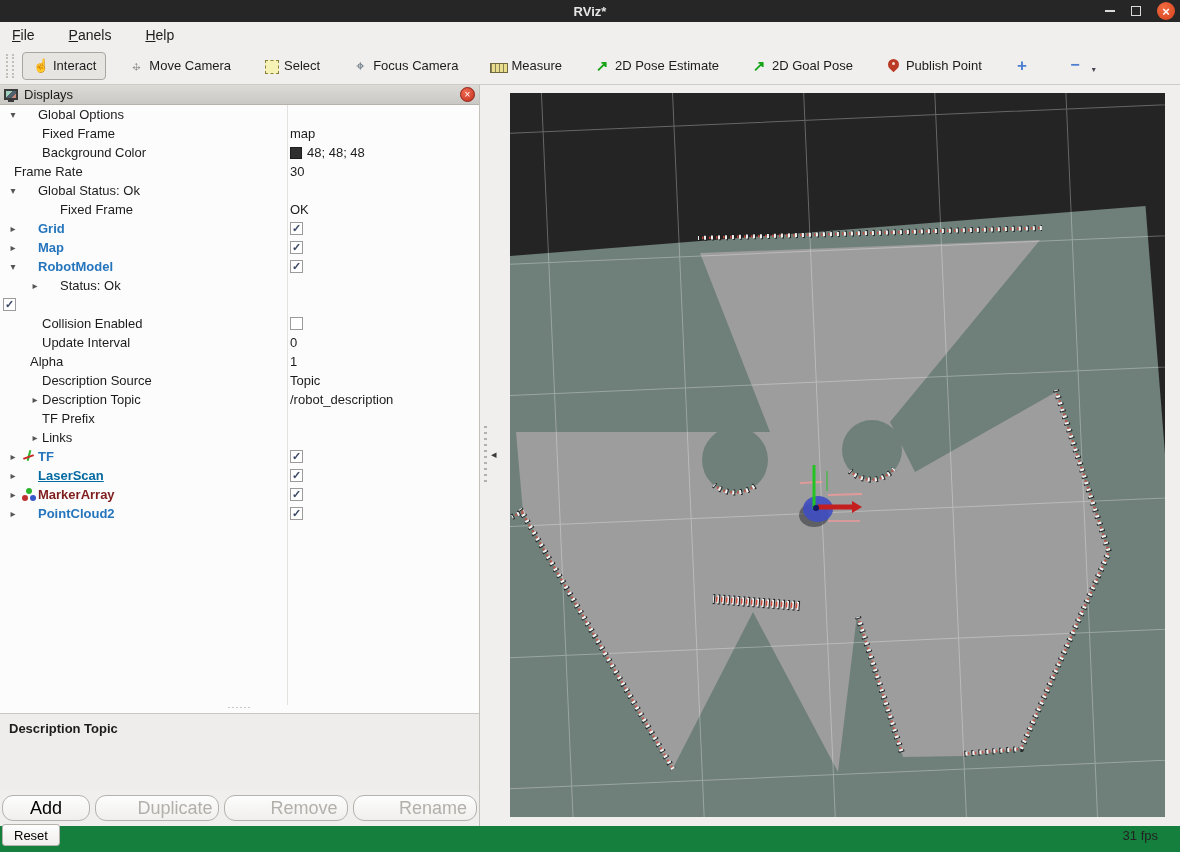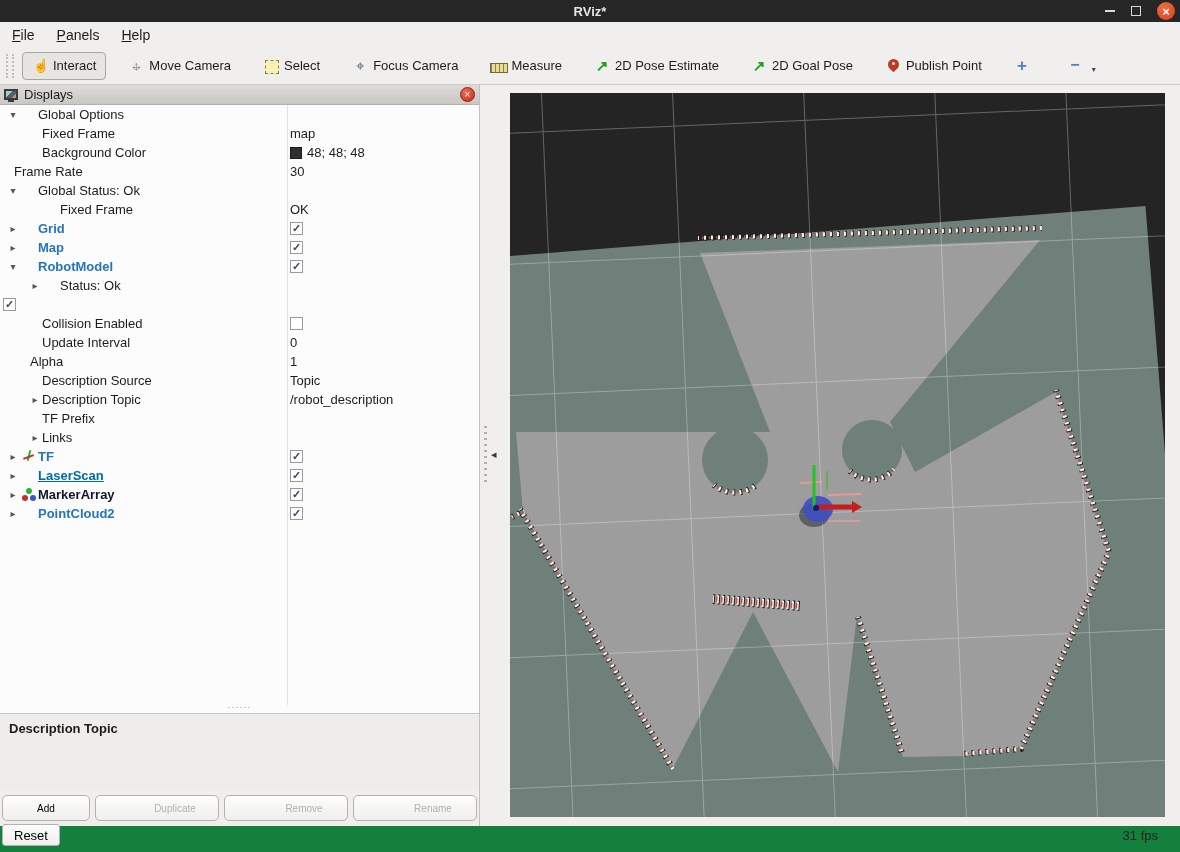--- a/index.html
+++ b/index.html
@@ -6,21 +6,21 @@
 html,body{width:1180px;height:852px;overflow:hidden;}
 body{font-family:"Liberation Sans",sans-serif;font-size:13px;color:#1c1c1c;background:#f0efed;}
 .app{width:1180px;height:852px;display:flex;flex-direction:column;}
 
 .titlebar{height:22px;background:#262626;color:#e6e6e6;display:flex;align-items:center;justify-content:center;position:relative;font-weight:bold;flex:none;}
 .win-controls{position:absolute;right:5px;top:0;height:22px;display:flex;align-items:center;gap:16px;}
 .wc-min{width:10px;height:2px;background:#d9d9d9;}
 .wc-max{width:10px;height:10px;border:1.5px solid #d9d9d9;}
 .wc-close{width:18px;height:18px;border-radius:50%;background:radial-gradient(circle at 35% 30%,#f06a3f,#d8431f);color:#fff;display:flex;align-items:center;justify-content:center;font-size:13px;line-height:1;}
 
-.menubar{height:25px;display:flex;align-items:center;padding-left:12px;gap:22px;background:#f0efed;flex:none;}
+.menubar{height:25px;display:flex;align-items:center;padding-left:12px;gap:34px;background:#f0efed;flex:none;}
 .menu-item{display:inline-block;font-size:14px;}
 .menu-item::first-letter{text-decoration:underline;}
 
 .toolbar{height:38px;display:flex;align-items:center;background:#f0efed;border-bottom:1px solid #cfccc8;padding-left:4px;flex:none;}
 .tb-handle{width:8px;height:24px;border-left:2px dotted #c2bfba;border-right:2px dotted #c2bfba;margin:0 8px 0 2px;flex:none;}
 .tool-btn{display:flex;align-items:center;padding:5px 9px;margin-right:12px;border-radius:4px;border:1px solid transparent;white-space:nowrap;font-size:13px;}
 .tool-btn.pressed{background:#e7e5e2;border:1px solid #a9a6a1;}
 .tb-icon{display:inline-block;width:16px;height:16px;margin-right:5px;position:relative;flex:none;}
 .tb-label{line-height:16px;}
 .tbi-hand::before{content:"☝";position:absolute;left:1px;top:0;font-size:13px;color:#444;}
@@ -62,21 +62,21 @@
 .icon-robot{color:#2e2e2e;}
 .icon-tf::before{content:"";position:absolute;left:8px;top:3px;width:2px;height:11px;background:#2bb42b;transform:rotate(14deg);}
 .icon-tf::after{content:"";position:absolute;left:3px;top:9px;width:11px;height:2px;background:#cc2626;transform:rotate(-20deg);}
 .icon-laserscan{color:#c03030;font-weight:bold;}
 .icon-markerarray::before{content:"";position:absolute;left:6px;top:3px;width:6px;height:6px;border-radius:50%;background:#2db42d;box-shadow:-4px 7px 0 #c03030,4px 7px 0 #3858c8;}
 .icon-pointcloud{color:#3a6fd8;font-size:10px;}
 .hdots{height:8px;background:#fcfcfc;text-align:center;color:#8a8a8a;font-size:9px;line-height:5px;letter-spacing:1px;flex:none;}
 .helpbox{height:77px;background:#eeedeb;border-top:1px solid #c8c6c2;padding:7px 9px;flex:none;}
 .help-title{font-weight:bold;margin-bottom:3px;}
 .btnrow{height:36px;background:#f0efed;display:flex;align-items:center;padding:0 2px;gap:5px;flex:none;}
-.pbtn{flex:1;height:26px;border:1px solid #b5b2ad;border-radius:5px;background:linear-gradient(#fdfdfd,#f1efed);font-size:10px;font-family:"Liberation Sans",sans-serif;display:flex;align-items:center;justify-content:center;}
+.pbtn{flex:1;height:26px;border:1px solid #b5b2ad;border-radius:11px;background:linear-gradient(#fdfdfd,#f1efed);font-size:18px;font-family:"Liberation Sans",sans-serif;display:flex;align-items:center;justify-content:center;}
 .pbtn.disabled{color:#b3b0ab;padding-left:36px;}
 .vsplit{width:30px;background:#f0efed;position:relative;flex:none;}
 .vsplit .dotcol{position:absolute;left:4px;top:calc(50% - 30px);width:3px;height:60px;background:repeating-linear-gradient(#b4b1ac 0 2px,transparent 2px 6px);}
 .vsplit .arrow{position:absolute;left:11px;top:calc(50% - 8px);font-size:11px;color:#3a3a3a;}
 .viewport-wrap{flex:1;padding-top:8px;background:#f0efed;}
 .viewport-wrap svg{display:block;}
 
 .statusbar{height:26px;background:#15803d;display:flex;align-items:center;padding:0 22px 8px 2px;flex:none;}
 .reset-btn{height:22px;padding:0 11px;border:1px solid #b5b2ad;border-radius:3px;background:linear-gradient(#fdfdfd,#f1efed);font-size:13px;font-family:"Liberation Sans",sans-serif;}
 .fps{margin-left:auto;color:#222;}
@@ -325,21 +325,21 @@
               <span class="tlabel tblue" style="color: #0369a1; text-decoration: underline;">LaserScan</span>
             </div>
             <div class="tval">
               <span class="cb on"></span>
             </div>
           </div>
           <div class="trow">
             <div class="tname" style="padding-left: 6px;">
               <span class="exp">▸</span>
               <span class="ticon icon-markerarray"></span>
-              <span class="tlabel tblue" style="color: #0f172a;">MarkerArray</span>
+              <span class="tlabel tblue" style="color: #7f1d1d;">MarkerArray</span>
             </div>
             <div class="tval">
               <span class="cb on"></span>
             </div>
           </div>
           <div class="trow">
             <div class="tname" style="padding-left: 6px;">
               <span class="exp">▸</span>
               <span class="ticon icon-pointcloud"></span>
               <span class="tlabel tblue" style="color: rgb(37, 117, 189);">PointCloud2</span>

